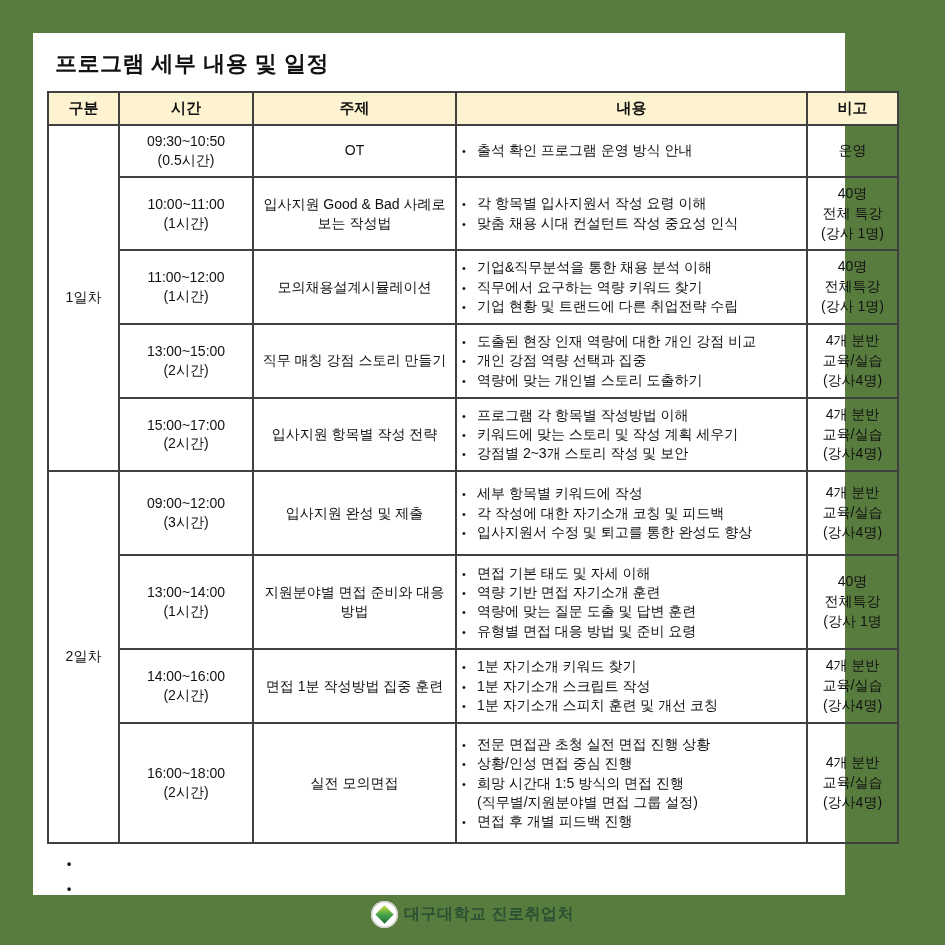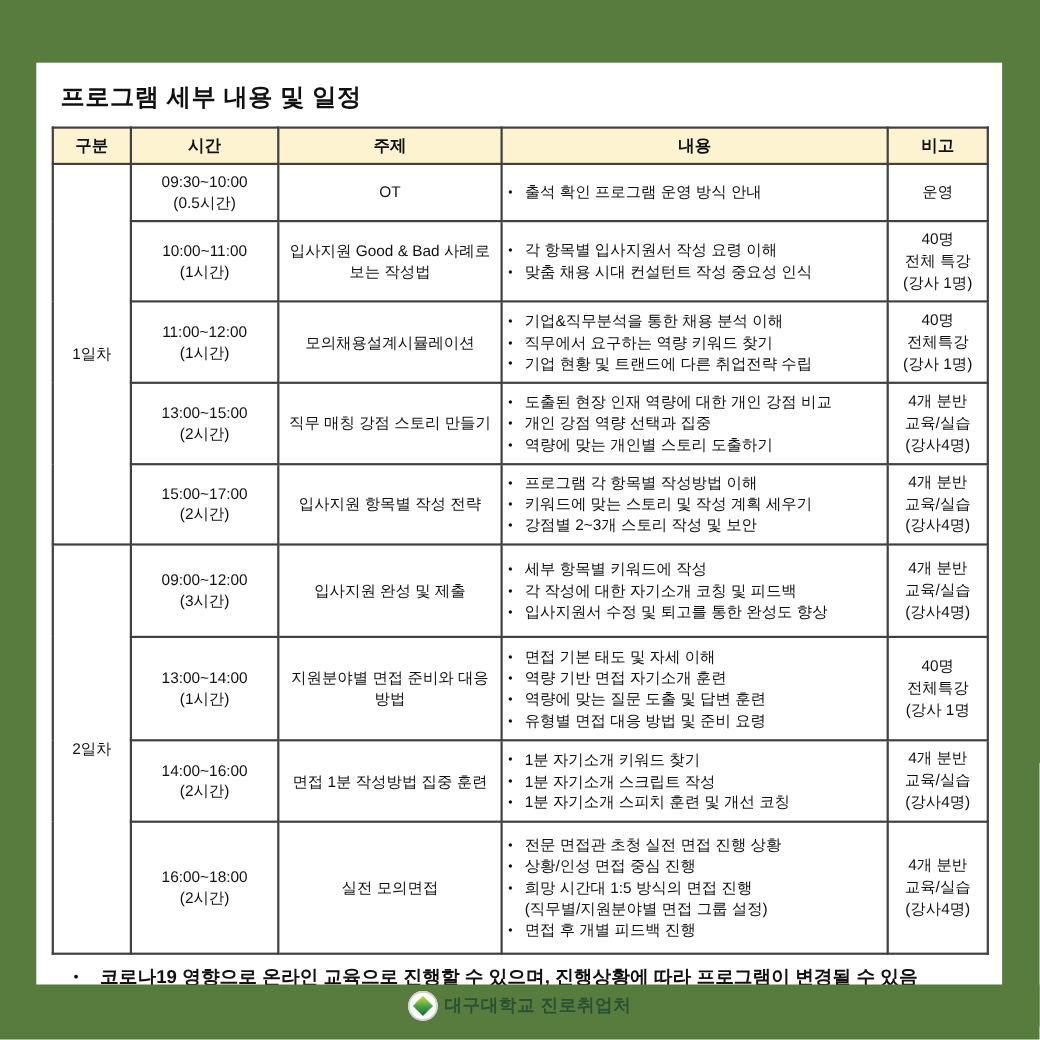--- a/index.html
+++ b/index.html
@@ -14,24 +14,23 @@
     width: 945px; height: 945px;
     position: relative;
     background: var(--green);
     font-family: "Liberation Sans", sans-serif;
     color: #111;
     overflow: hidden;
   }
   .card {
     position: absolute;
     left: 33px; top: 33px;
-    width: 878px; height: 874px;
+    width: 812px; height: 874px;
     background: #ffffff;
     padding: 14px 14px 0 14px;
-    margin-top: 24px;
   }
   .page-title {
     font-size: 22px;
     font-weight: bold;
     margin: 2px 0 12px 8px;
     letter-spacing: 0.5px;
   }
   table.schedule {
     border-collapse: collapse;
     table-layout: fixed;
@@ -140,21 +139,21 @@
           <th>시간</th>
           <th>주제</th>
           <th>내용</th>
           <th>비고</th>
         </tr>
     </thead>
     <tbody id="table-body">
         <tr>
           <td rowspan="5" class="col-day">1일차</td>
           <td class="col-time">
-            <div>09:30~10:00</div>
+            <div>09:30~10:50</div>
             <div>(0.5시간)</div>
           </td>
           <td class="col-topic">OT</td>
           <td class="col-content">
             <div class="bullet-line">
               <span class="bullet">•</span>
               <span class="bullet-text">출석 확인 프로그램 운영 방식 안내</span>
             </div>
           </td>
           <td class="col-note">운영</td>
@@ -354,21 +353,21 @@
             </div>
           </td>
           <td class="col-note">4개 분반
 교육/실습
 (강사4명)</td>
         </tr>
       </tbody>
   </table>
 
   <div class="footnotes" id="footnotes">
-      <div class="footnote"><span class="fbullet">•</span><span>코로나19 영향으로 온라인 교육으로 진행할 수 있으며, 진행상황에 따라 프로그램이 변경될 수 있음</span></div>
+      <div class="footnote"><span class="fbullet">•</span></div>
       <div class="footnote"><span class="fbullet">•</span></div>
     </div>
 </div>
 
 <div class="bottom-band">
   <span class="seal">
     <span class="seal-diamond"></span>
   </span>
   <span class="band-text">대구대학교 진로취업처</span>
 </div>

